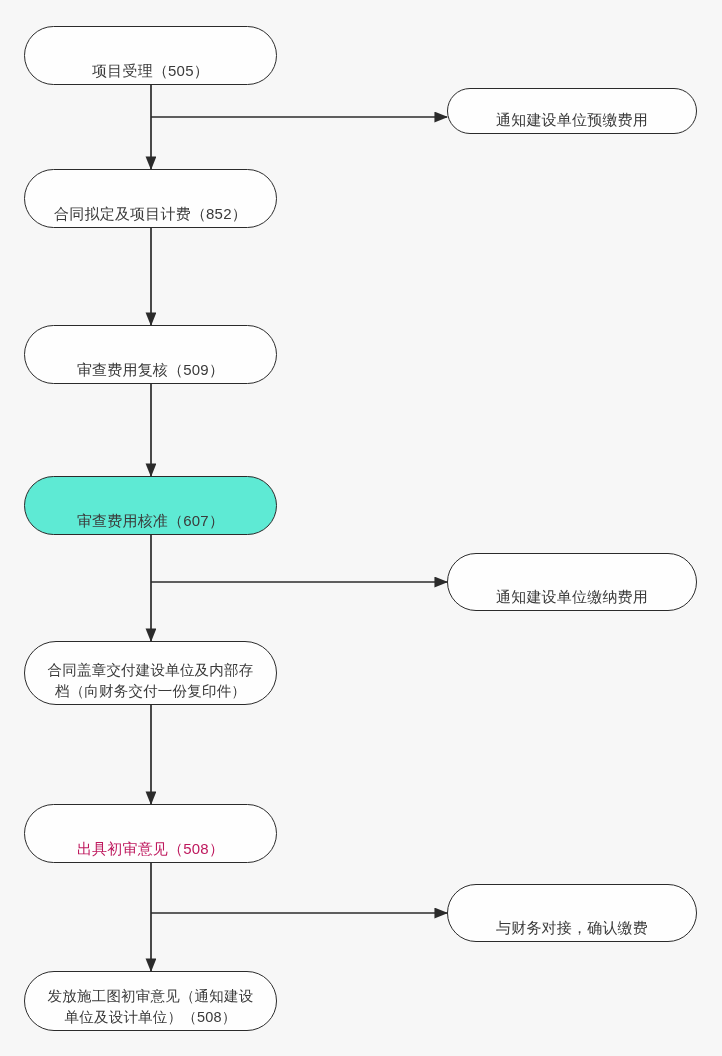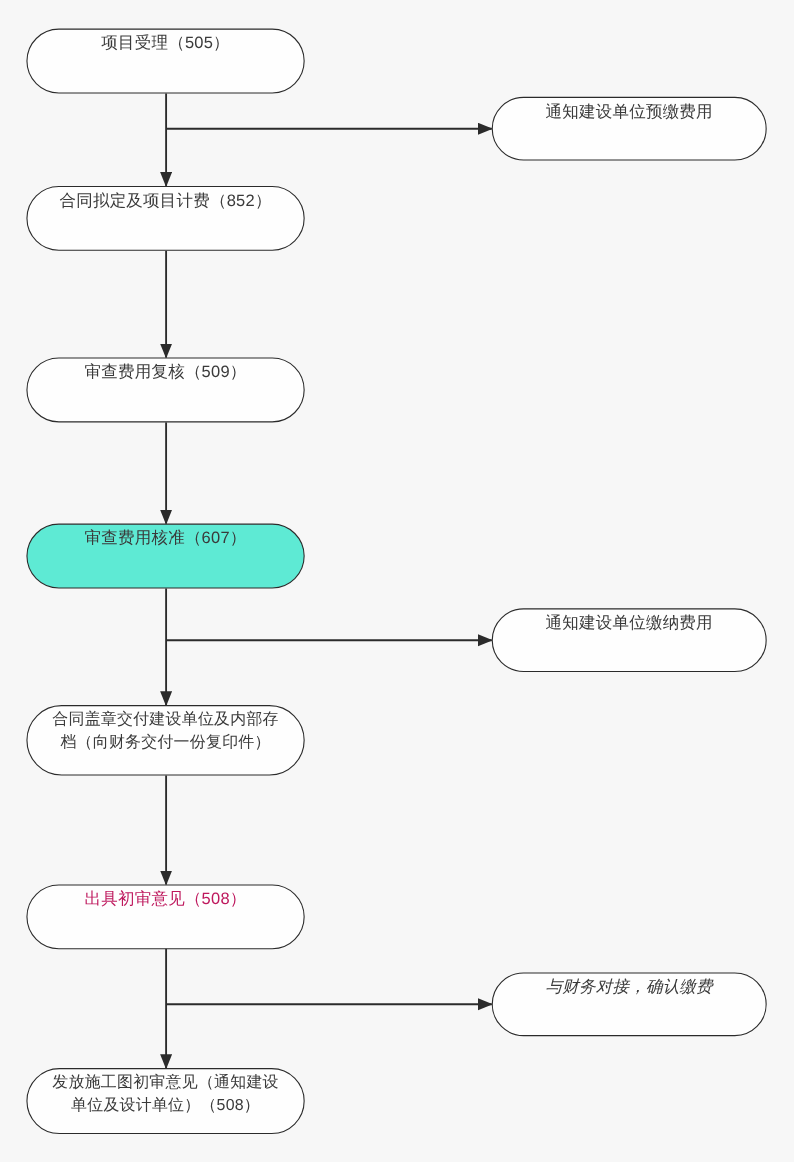--- a/index.html
+++ b/index.html
@@ -26,21 +26,21 @@
     height: 1056px;
     pointer-events: none;
   }
   .node {
     position: absolute;
     box-sizing: border-box;
     background: #fefefe;
     border: 1.6px solid #2b2b2b;
     border-radius: 999px;
     display: flex;
-    align-items: flex-start;
+    align-items: flex-end;
     justify-content: center;
     text-align: center;
     color: #3a3a3a;
     font-size: 15px;
     line-height: 1.45;
     letter-spacing: 0.2px;
     padding: 2px 14px;
     white-space: pre-line;
   }
   .node.two-line {
@@ -71,26 +71,26 @@
         <path d="M151,535 L151,641" marker-end="url(#arrowhead)" stroke="#2b2b2b"></path>
         <path d="M151,582 L447,582" marker-end="url(#arrowhead)" stroke="#2b2b2b"></path>
         <path d="M151,705 L151,804" marker-end="url(#arrowhead)" stroke="#2b2b2b"></path>
         <path d="M151,862 L151,971" marker-end="url(#arrowhead)" stroke="#2b2b2b"></path>
         <path d="M151,913 L447,913" marker-end="url(#arrowhead)" stroke="#2b2b2b"></path>
       </g>
   </svg>
 
   <div id="node-group">
       <div class="node" style="left: 24px; top: 26px; width: 253px; height: 59px; background: rgb(254, 254, 254); border-color: rgb(43, 43, 43); color: rgb(58, 58, 58);"><span class="node-label">项目受理（505）</span></div>
-      <div class="node" style="left: 447px; top: 88px; width: 250px; height: 58px; background: rgb(254, 254, 254); border-color: rgb(43, 43, 43); color: rgb(58, 58, 58);"><span class="node-label">通知建设单位预缴费用</span></div>
+      <div class="node" style="left: 447px; top: 88px; width: 250px; height: 46px; background: rgb(254, 254, 254); border-color: rgb(43, 43, 43); color: rgb(58, 58, 58);"><span class="node-label">通知建设单位预缴费用</span></div>
       <div class="node" style="left: 24px; top: 169px; width: 253px; height: 59px; background: rgb(254, 254, 254); border-color: rgb(43, 43, 43); color: rgb(58, 58, 58);"><span class="node-label">合同拟定及项目计费（852）</span></div>
       <div class="node" style="left: 24px; top: 325px; width: 253px; height: 59px; background: rgb(254, 254, 254); border-color: rgb(43, 43, 43); color: rgb(58, 58, 58);"><span class="node-label">审查费用复核（509）</span></div>
       <div class="node" style="left: 24px; top: 476px; width: 253px; height: 59px; background: #5eead4; border-color: rgb(43, 43, 43); color: rgb(58, 58, 58);"><span class="node-label">审查费用核准（607）</span></div>
       <div class="node" style="left: 447px; top: 553px; width: 250px; height: 58px; background: rgb(254, 254, 254); border-color: rgb(43, 43, 43); color: rgb(58, 58, 58);"><span class="node-label">通知建设单位缴纳费用</span></div>
       <div class="node two-line" style="left: 24px; top: 641px; width: 253px; height: 64px; background: rgb(254, 254, 254); border-color: rgb(43, 43, 43); color: rgb(58, 58, 58);"><span class="node-label">合同盖章交付建设单位及内部存
 档（向财务交付一份复印件）</span></div>
       <div class="node" style="left: 24px; top: 804px; width: 253px; height: 59px; background: rgb(254, 254, 254); border-color: rgb(43, 43, 43); color: #be185d;"><span class="node-label">出具初审意见（508）</span></div>
-      <div class="node" style="left: 447px; top: 884px; width: 250px; height: 58px; background: rgb(254, 254, 254); border-color: rgb(43, 43, 43); color: rgb(58, 58, 58); font-style: italic;"><span class="node-label">与财务对接，确认缴费</span></div>
+      <div class="node" style="left: 447px; top: 884px; width: 250px; height: 58px; background: rgb(254, 254, 254); border-color: rgb(43, 43, 43); color: rgb(58, 58, 58);"><span class="node-label">与财务对接，确认缴费</span></div>
       <div class="node two-line" style="left: 24px; top: 971px; width: 253px; height: 60px; background: rgb(254, 254, 254); border-color: rgb(43, 43, 43); color: rgb(58, 58, 58);"><span class="node-label">发放施工图初审意见（通知建设
 单位及设计单位）（508）</span></div>
     </div>
 
 </div>
 
 </body></html>

